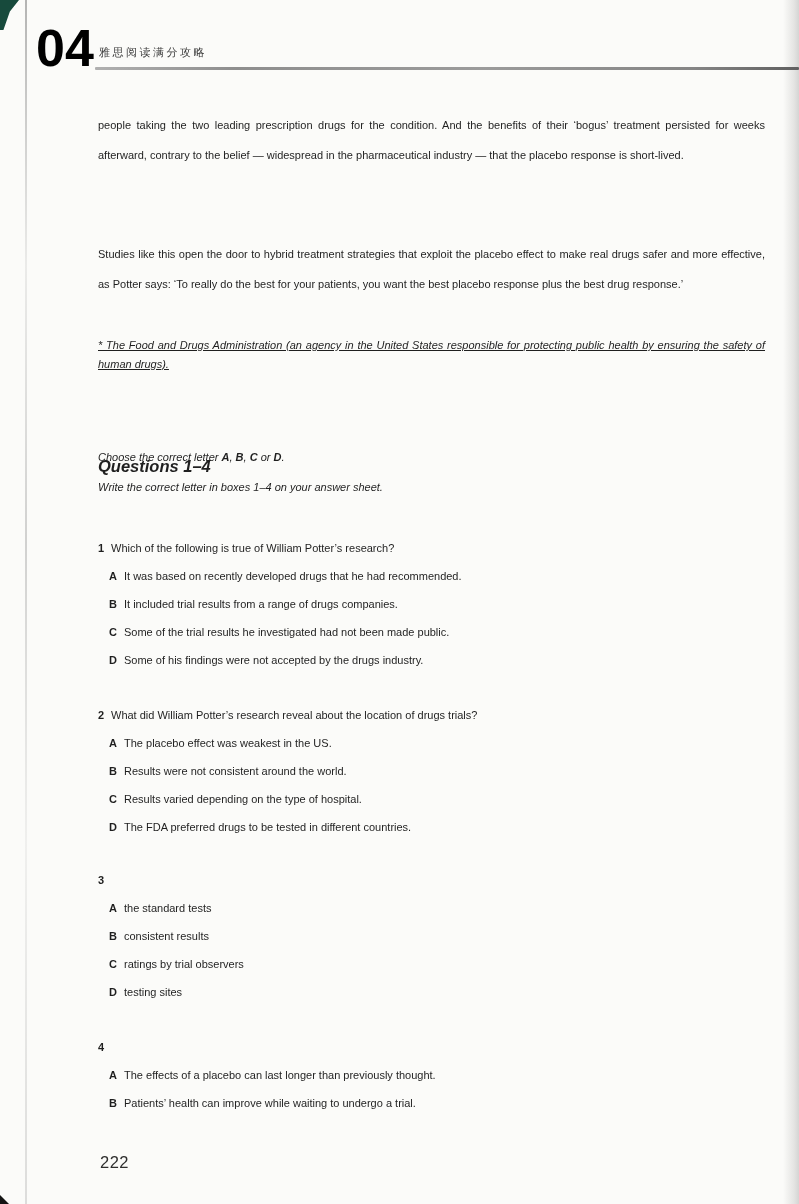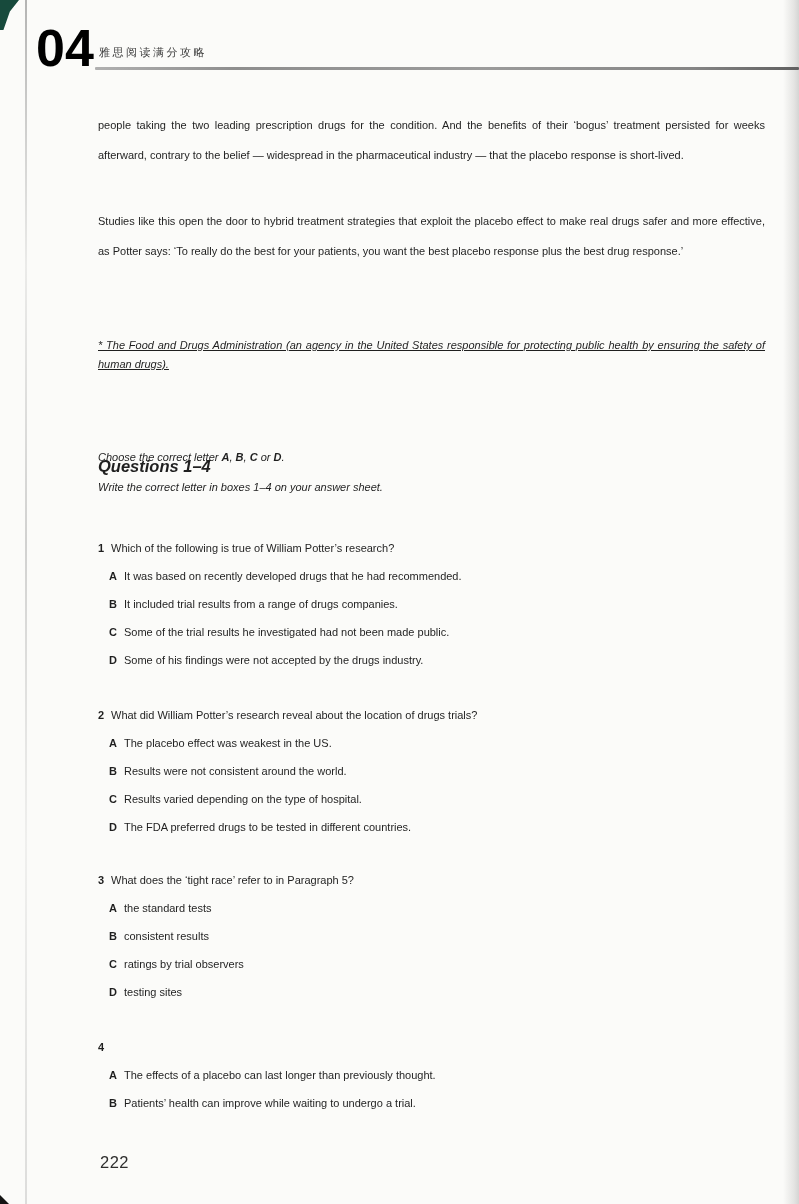--- a/index.html
+++ b/index.html
@@ -76,21 +76,21 @@
 <div class="corner-accent"></div>
 <div class="left-edge-line"></div>
 <div class="right-edge-shadow"></div>
 <div class="corner-mark-bottom"></div>
 
 <div class="chapter-num">04</div>
 <div class="book-title">雅思阅读满分攻略</div>
 <div class="header-rule"></div>
 
 <p class="para" style="top:100px">people taking the two leading prescription drugs for the condition. And the benefits of their ‘bogus’ treatment persisted for weeks afterward, contrary to the belief — widespread in the pharmaceutical industry — that the placebo response is short-lived.</p>
-<p class="para" style="top:196px">Studies like this open the door to hybrid treatment strategies that exploit the placebo effect to make real drugs safer and more effective, as Potter says: ‘To really do the best for your patients, you want the best placebo response plus the best drug response.’</p>
+<p class="para" style="top:229px">Studies like this open the door to hybrid treatment strategies that exploit the placebo effect to make real drugs safer and more effective, as Potter says: ‘To really do the best for your patients, you want the best placebo response plus the best drug response.’</p>
 <p class="footnote" style="top:325px">* The Food and Drugs Administration (an agency in the United States responsible for protecting public health by ensuring the safety of human drugs).</p>
 
 <div class="q-heading" style="top:418px">Questions 1–4</div>
 
 <div class="instr" style="top:443px"><span>Choose the correct letter </span><span class="b">A</span><span>, </span><span class="b">B</span><span>, </span><span class="b">C</span><span> or </span><span class="b">D</span><span>.</span></div>
 
 <div class="instr" style="top:473px">Write the correct letter in boxes 1–4 on your answer sheet.</div>
 
 <div class="question" style="top:534px">
   <div class="q-line">
@@ -134,21 +134,20 @@
   </div>
   <div class="option">
     <span class="opt-letter">D</span>
     <span class="opt-text">The FDA preferred drugs to be tested in different countries.</span>
   </div>
 </div>
 
 <div class="question" style="top:866px">
   <div class="q-line">
     <span class="q-num">3</span>
-    <span class="q-text">What does the ‘tight race’ refer to in Paragraph 5?</span>
   </div>
   <div class="option">
     <span class="opt-letter">A</span>
     <span class="opt-text">the standard tests</span>
   </div>
   <div class="option">
     <span class="opt-letter">B</span>
     <span class="opt-text">consistent results</span>
   </div>
   <div class="option">

